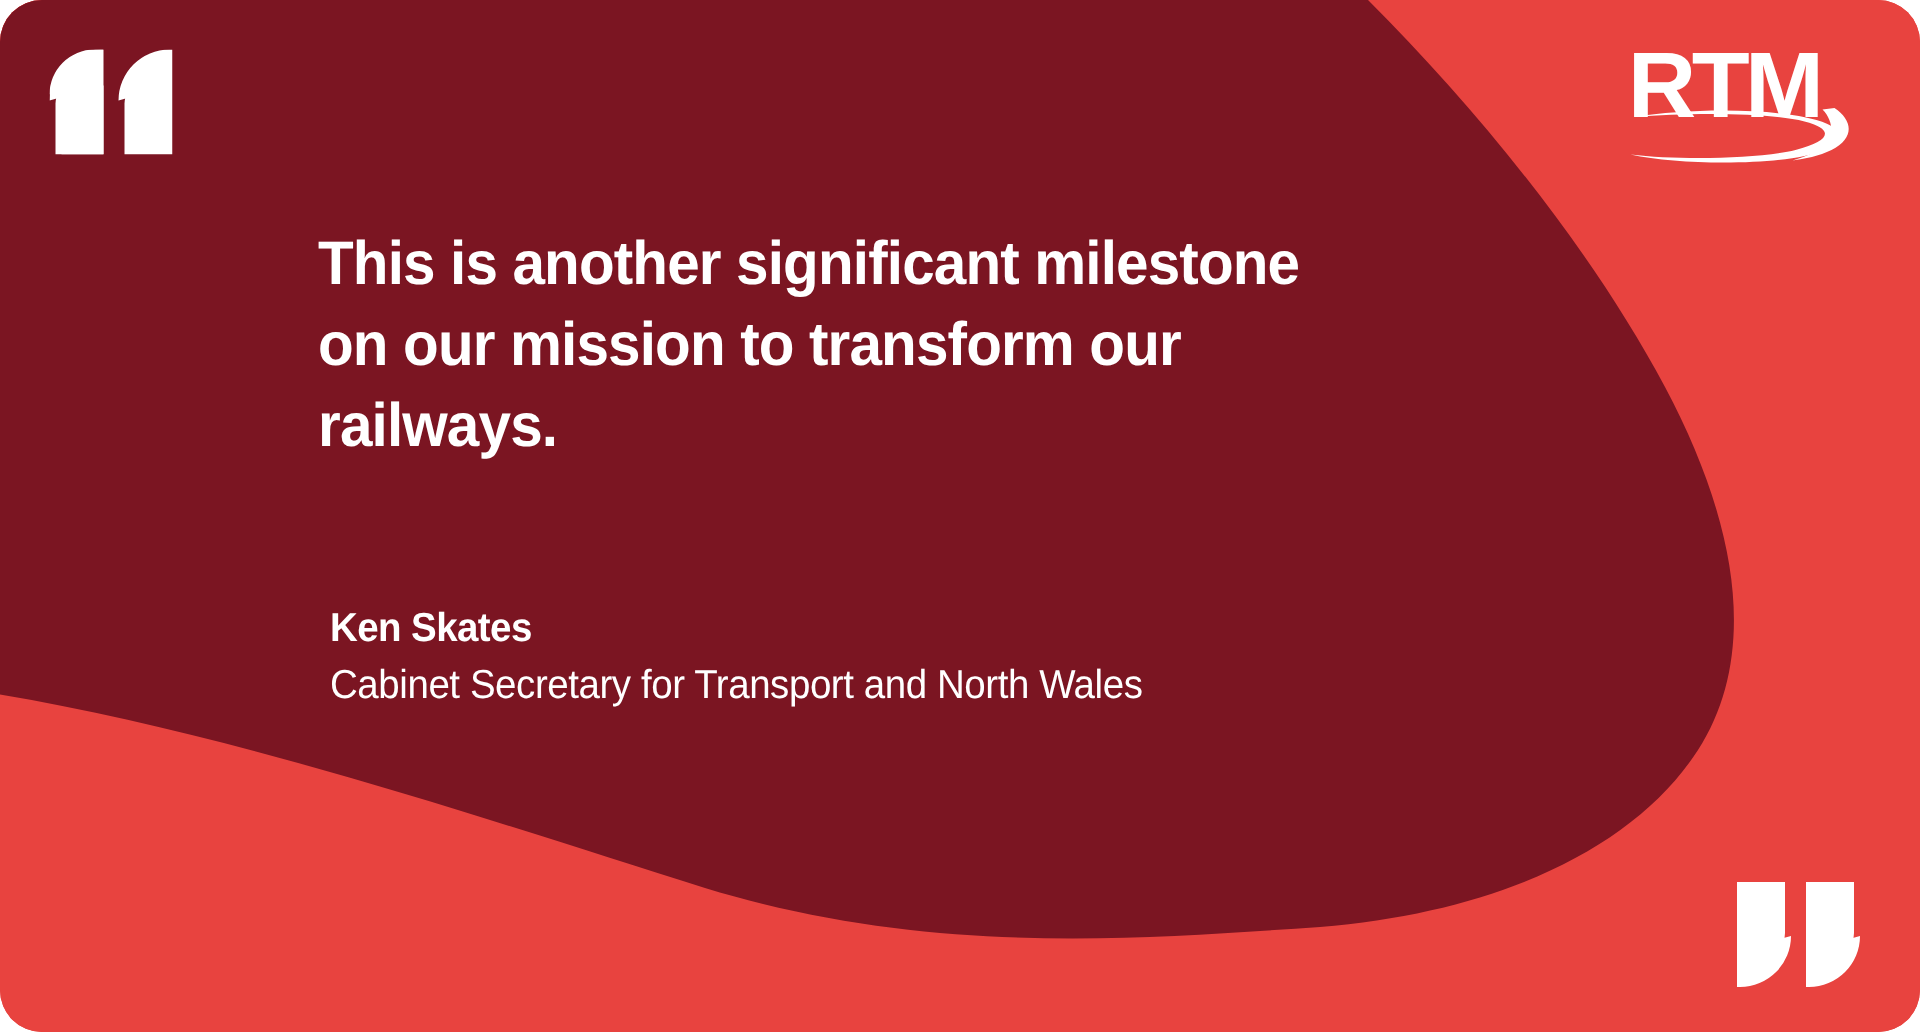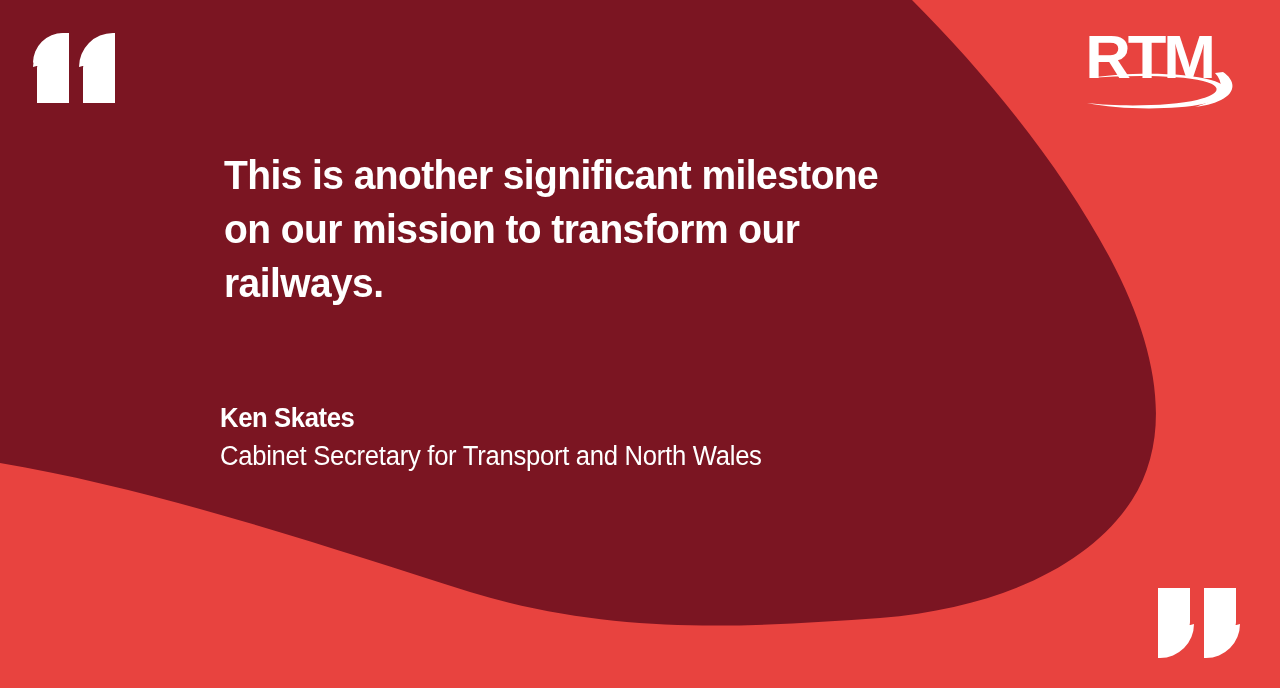--- a/index.html
+++ b/index.html
@@ -8,20 +8,21 @@
     padding: 0;
     background: #ffffff;
   }
   #stage {
     position: relative;
     width: 1280px;
     height: 688px;
     overflow: hidden;
     font-family: "Liberation Sans", "DejaVu Sans", sans-serif;
     background: #e8433f;
+    border-radius: 28px;
     -webkit-font-smoothing: antialiased;
   }
 
   
   #bg-layer {
     position: absolute;
     inset: 0;
     width: 1280px;
     height: 688px;
     display: block;
@@ -50,21 +51,21 @@
     position: absolute;
     left: 1075px;
     top: 22px;
     width: 165px;
     height: 92px;
   }
 
   
   #quote-body {
     position: absolute;
-    left: 224px;
+    left: 212px;
     top: 148px;
     width: 740px;
   }
   #quote-text {
     margin: 0;
     color: #ffffff;
     font-size: 41px;
     line-height: 54px;
     font-weight: 700;
     letter-spacing: -0.6px;

